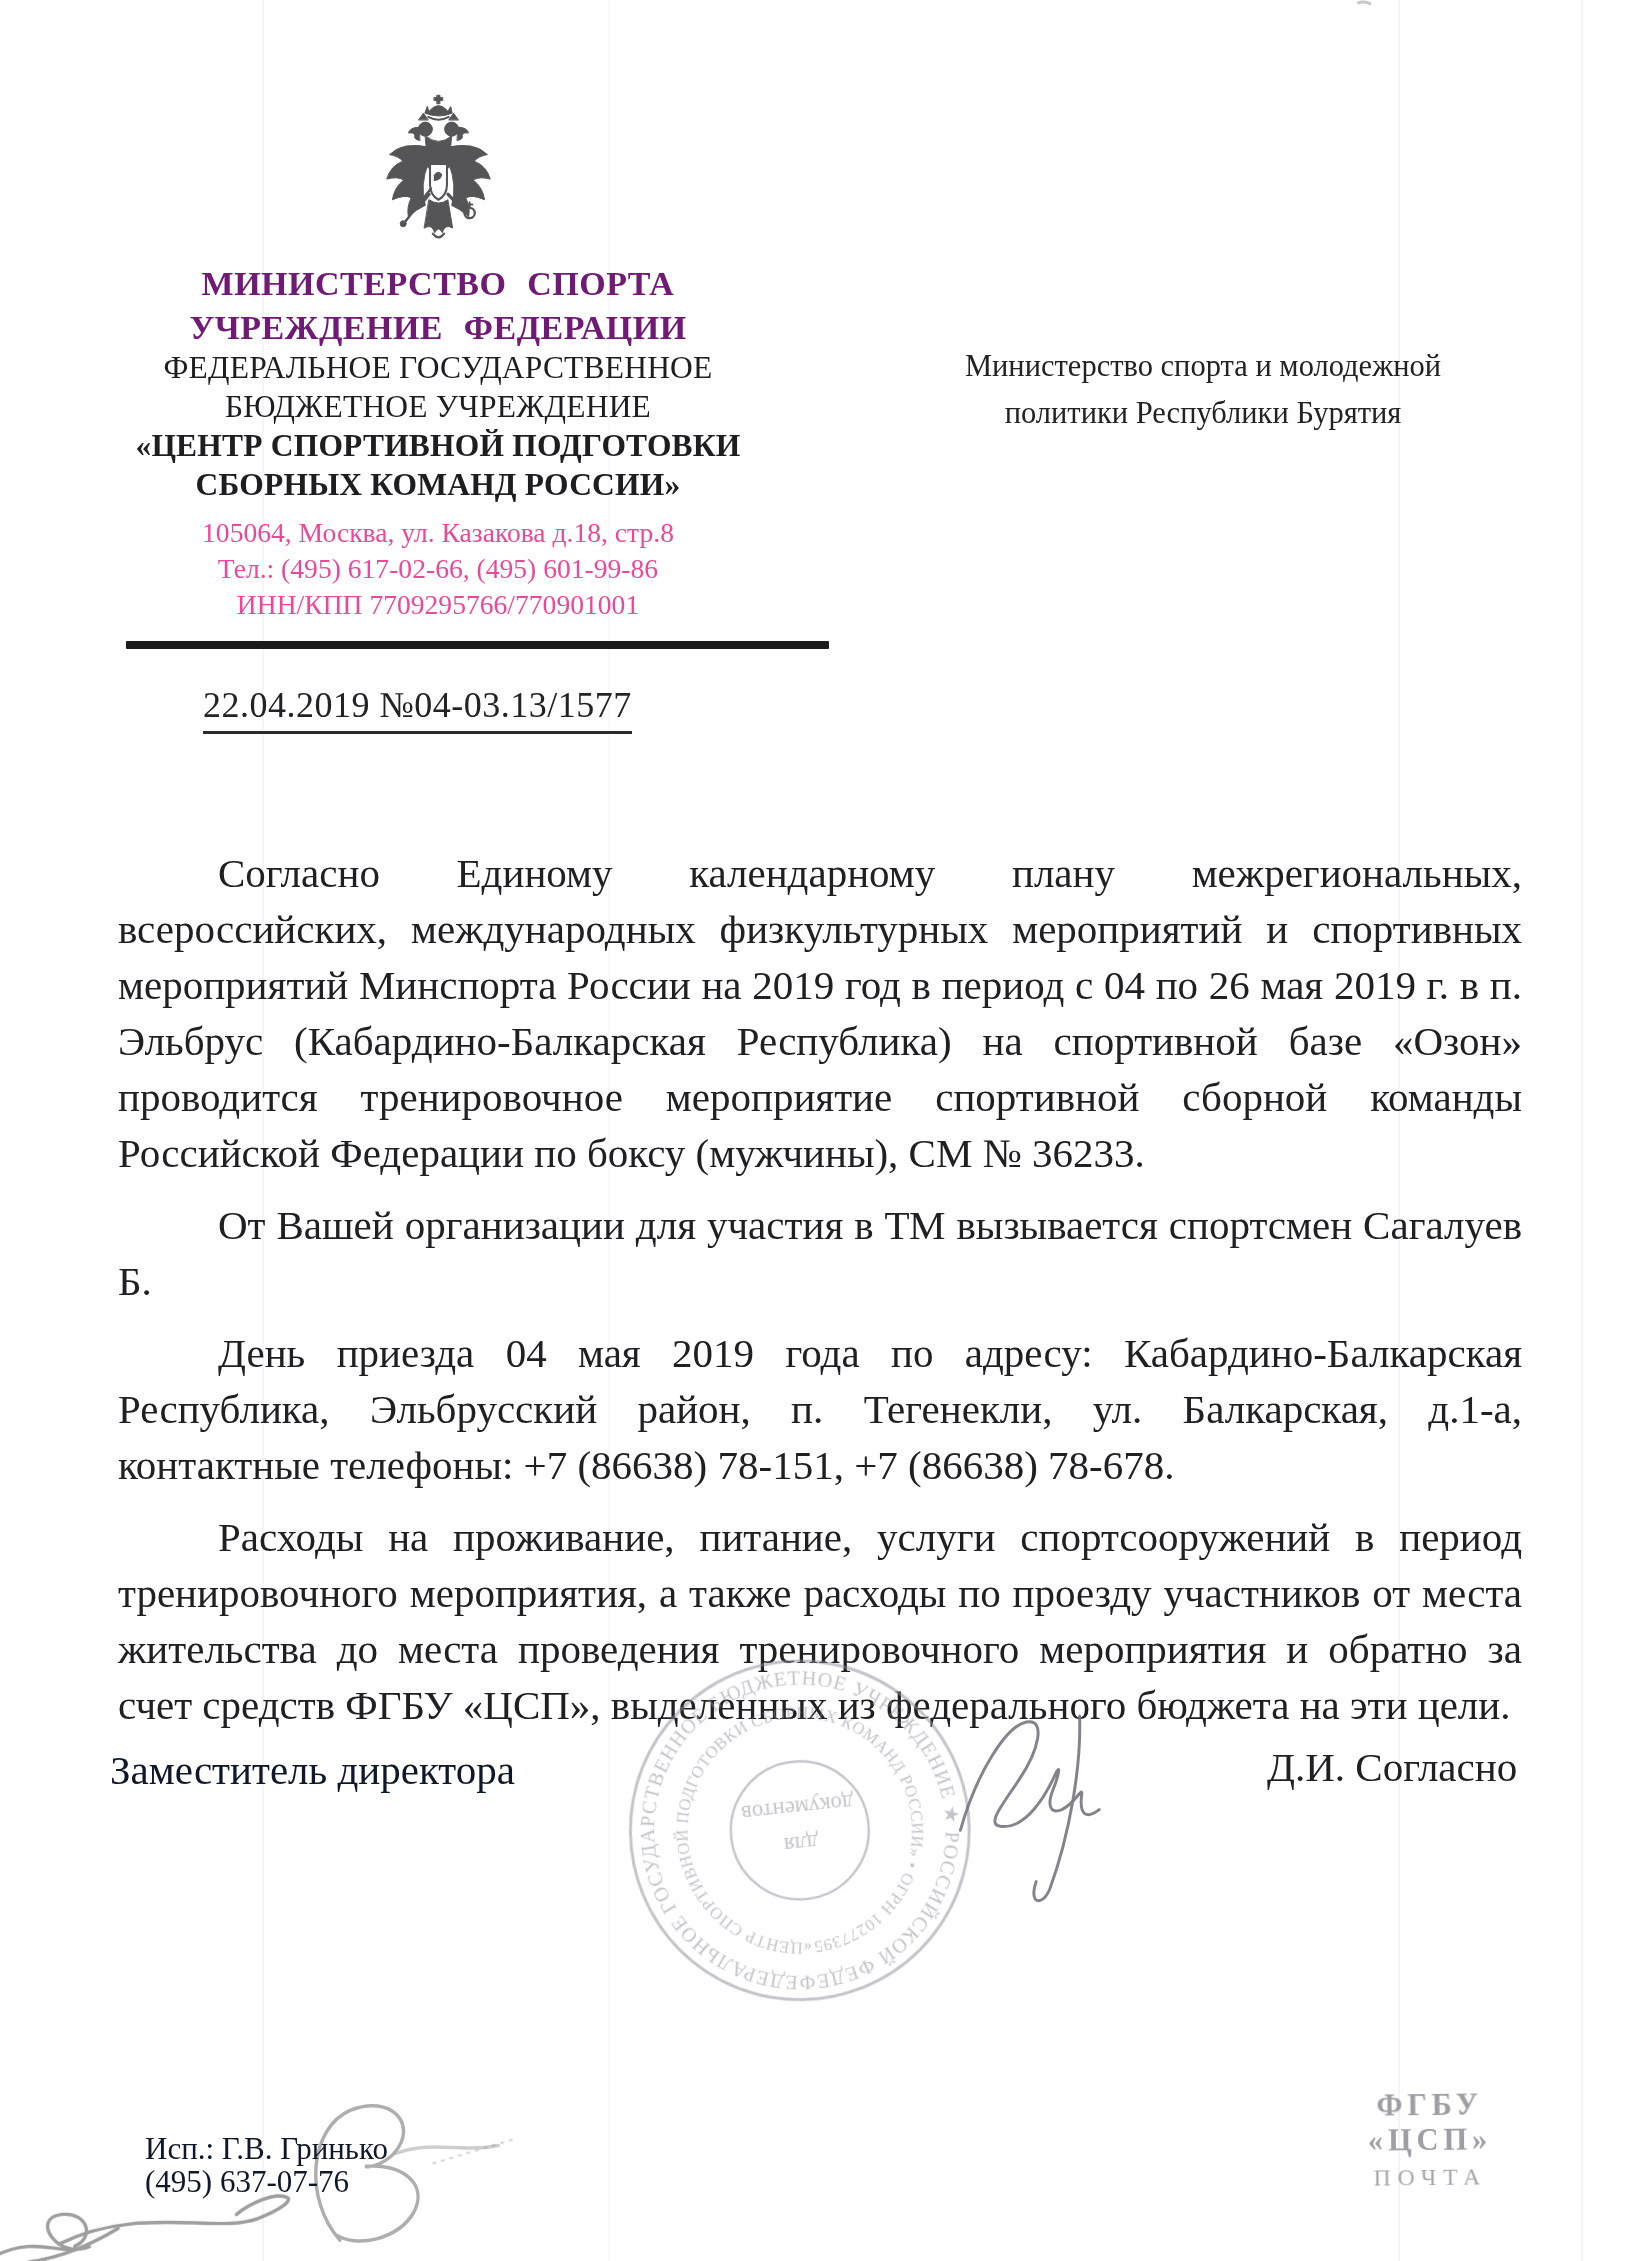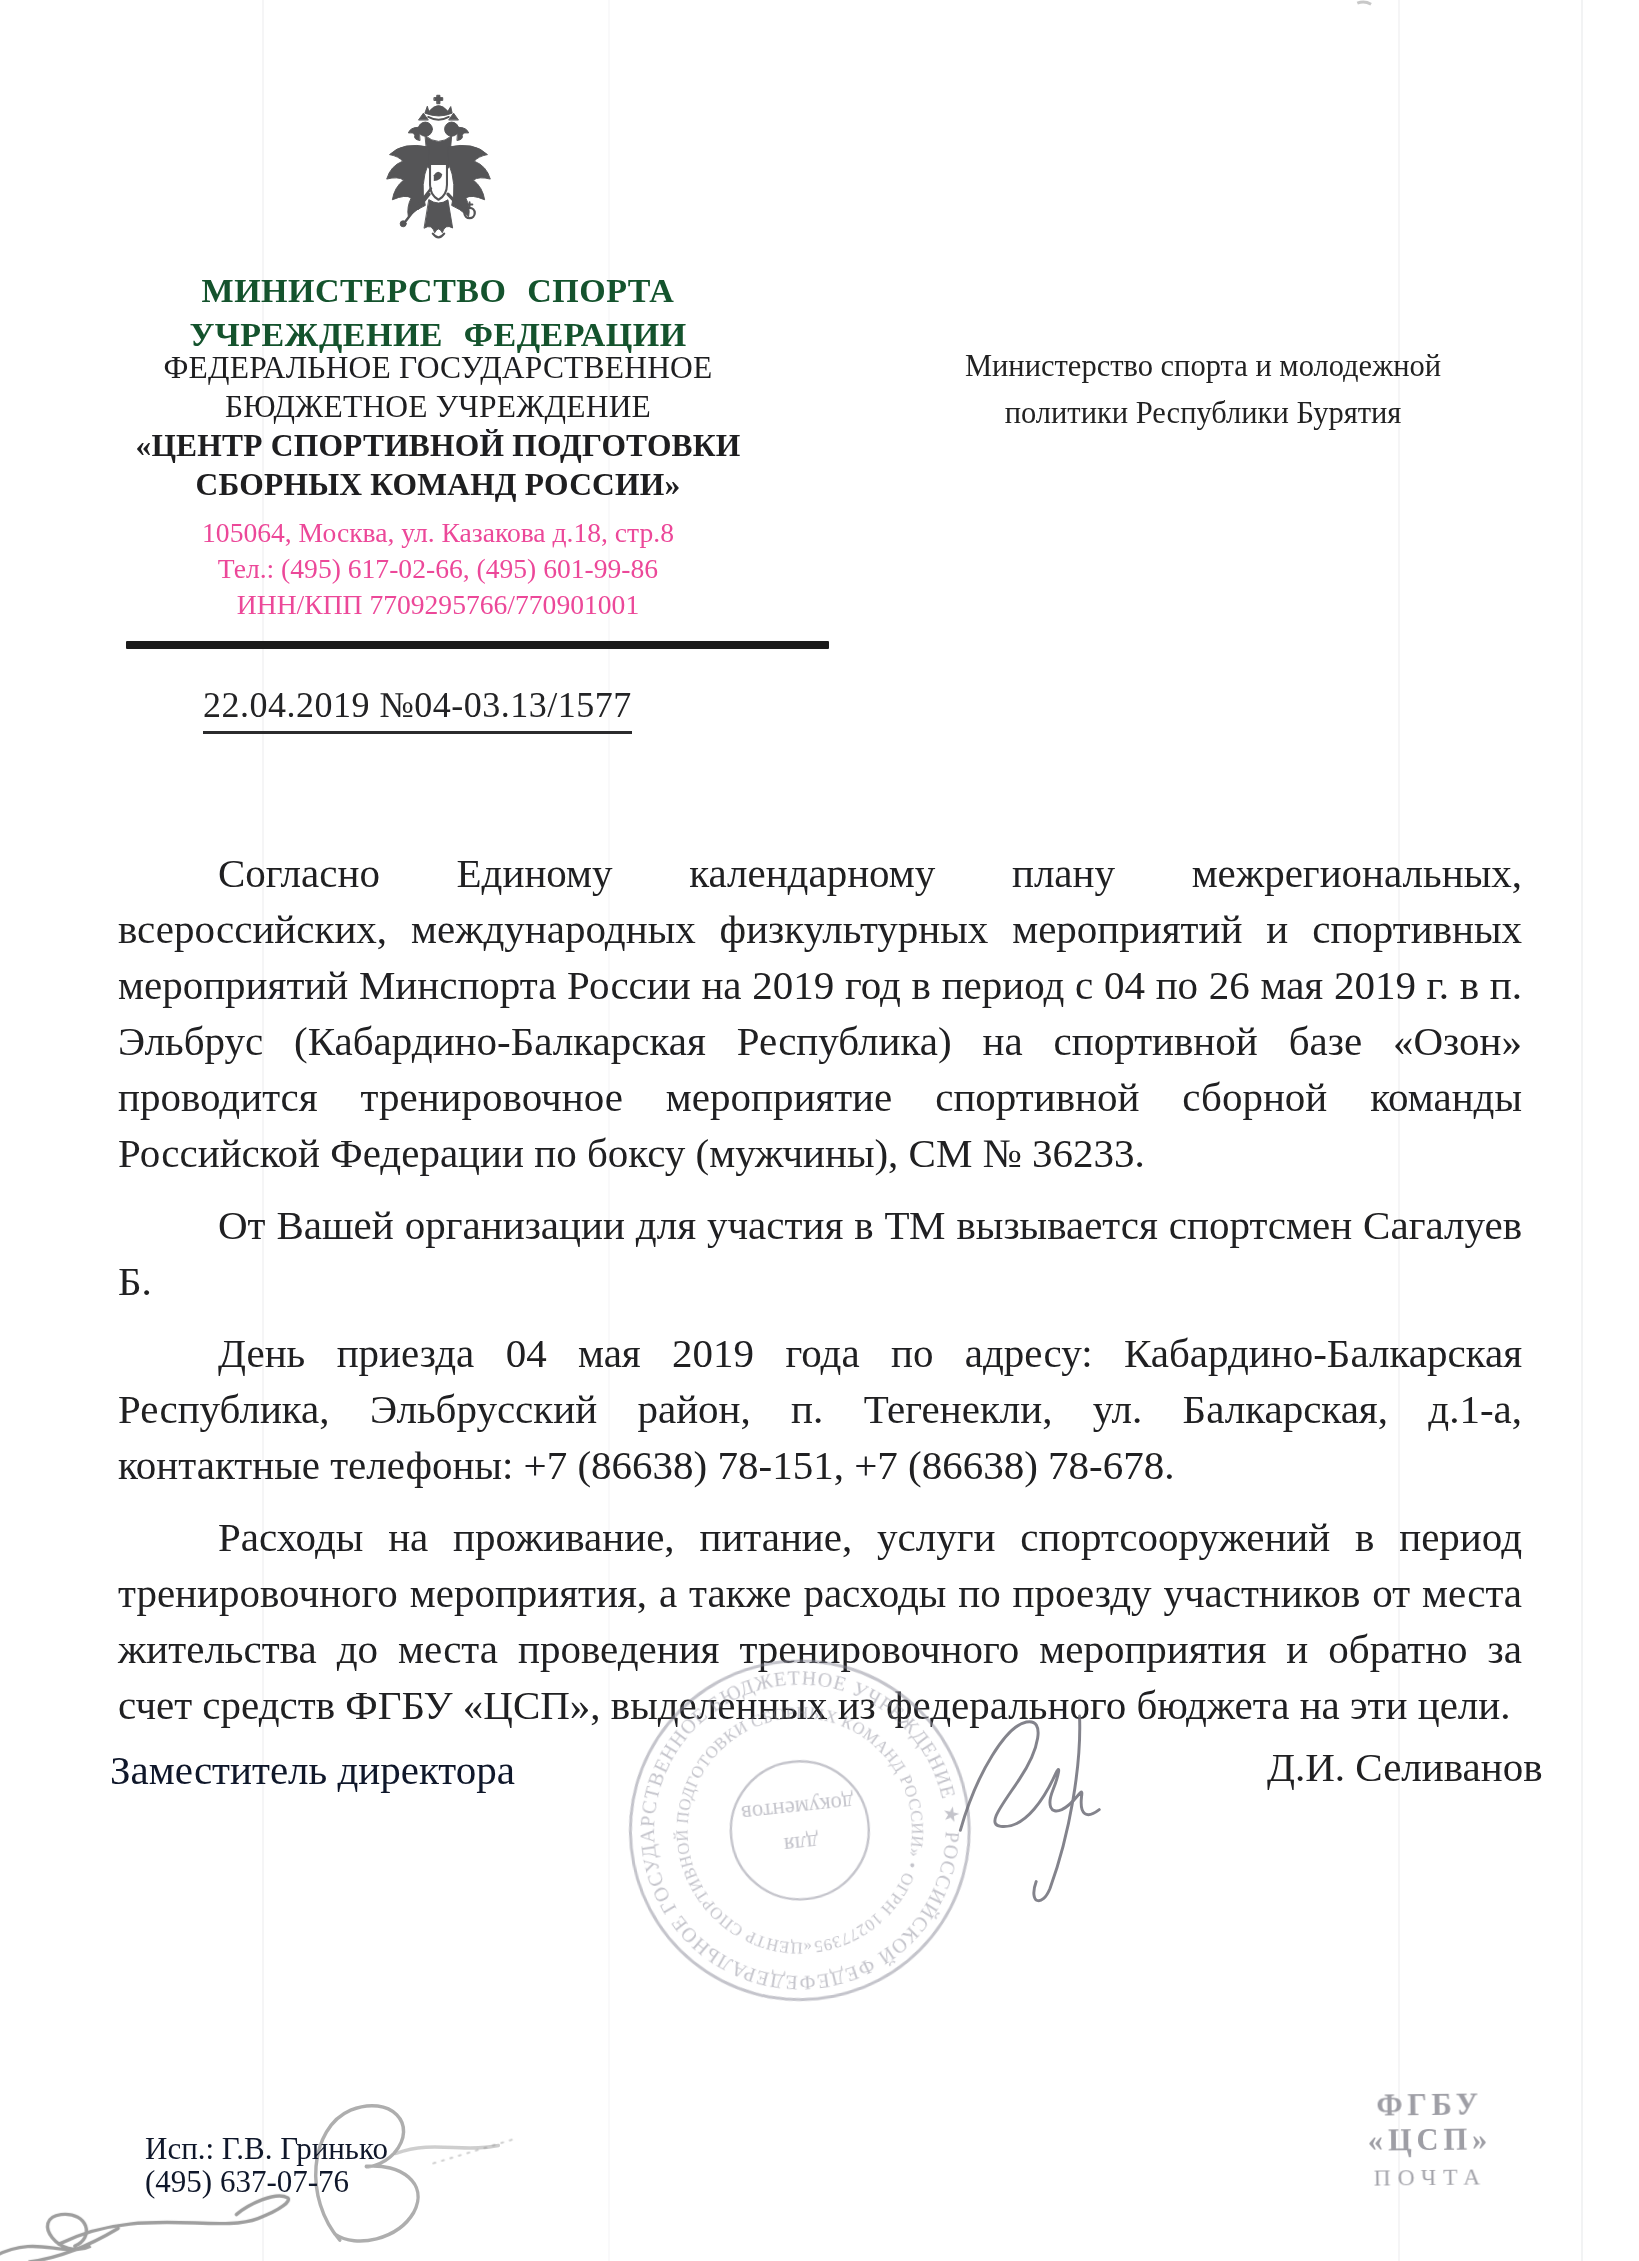--- a/index.html
+++ b/index.html
@@ -15,22 +15,22 @@
   
   .scanline{position:absolute;top:0;bottom:0;width:2px;background:#9aa0a8;pointer-events:none;}
   .sl-a{left:262px;opacity:.10;}
   .sl-b{left:608px;opacity:.06;}
   .sl-c{left:1398px;opacity:.10;}
   .sl-d{left:1581px;opacity:.13;}
 
   
   .lh-left{position:absolute;left:113px;top:84px;width:650px;text-align:center;}
   .eagle{position:absolute;left:269px;top:9.9px;width:113px;height:156px;opacity:.88;}
-  .ministry{position:absolute;top:185px;left:0;width:100%;
-    font-weight:bold;font-size:34px;line-height:44px;letter-spacing:0.5px;word-spacing:11.8px;color:#14532d;}
+  .ministry{position:absolute;top:178px;left:0;width:100%;
+    font-weight:bold;font-size:34px;line-height:44px;letter-spacing:0.5px;word-spacing:11.8px;color:#701a75;}
   .orgname{position:absolute;top:264px;left:0;width:100%;
     font-size:31.5px;line-height:39px;color:#1e1e20;letter-spacing:0.2px;}
   .orgname .b{font-weight:bold;}
   .addr{position:absolute;top:431px;left:0;width:100%;
     font-size:27.6px;line-height:36px;color:#ec4899;}
 
   
   .recipient{position:absolute;left:877px;top:343px;width:652px;text-align:center;
     font-size:30.5px;line-height:47px;color:#222;}
 
@@ -142,21 +142,21 @@
   <div class="refnum">22.04.2019 №04-03.13/1577</div>
 
   <div class="body-text">
     <p>Согласно Единому календарному плану межрегиональных, всероссийских, международных физкультурных мероприятий и спортивных мероприятий Минспорта России на 2019 год в период с 04 по 26 мая 2019 г. в п. Эльбрус (Кабардино-Балкарская Республика) на спортивной базе «Озон» проводится тренировочное мероприятие спортивной сборной команды Российской Федерации по боксу (мужчины), СМ № 36233.</p>
     <p>От Вашей организации для участия в ТМ вызывается спортсмен Сагалуев Б.</p>
     <p>День приезда 04 мая 2019 года по адресу: Кабардино-Балкарская Республика, Эльбрусский район, п. Тегенекли, ул. Балкарская, д.1-а, контактные телефоны: +7 (86638) 78-151, +7 (86638) 78-678.</p>
     <p>Расходы на проживание, питание, услуги спортсооружений в период тренировочного мероприятия, а также расходы по проезду участников от места жительства до места проведения тренировочного мероприятия и обратно за счет средств ФГБУ «ЦСП», выделенных из федерального бюджета на эти цели.</p>
   </div>
 
   <div class="sig-title">Заместитель директора</div>
-  <div class="sig-name">Д.И. Селиванов</div>
+  <div class="sig-name">Д.И. Согласно</div>
 
   <svg class="overlay" viewBox="0 0 1664 2296">
     <defs>
       <path id="ringA" d="M 812 1710 A 148 148 0 1 1 812 2006 A 148 148 0 1 1 812 1710"></path>
       <path id="ringB" d="M 812 1744 A 114 114 0 1 1 812 1972 A 114 114 0 1 1 812 1744"></path>
     </defs>
 
     <g transform="rotate(174 812 1858)" opacity="0.5" style="filter:blur(.4px)">
       <circle cx="812" cy="1858" r="172" fill="none" stroke="#8a8a98" stroke-width="3"></circle>
       <circle cx="812" cy="1858" r="70" fill="none" stroke="#8a8a98" stroke-width="2.4"></circle>

